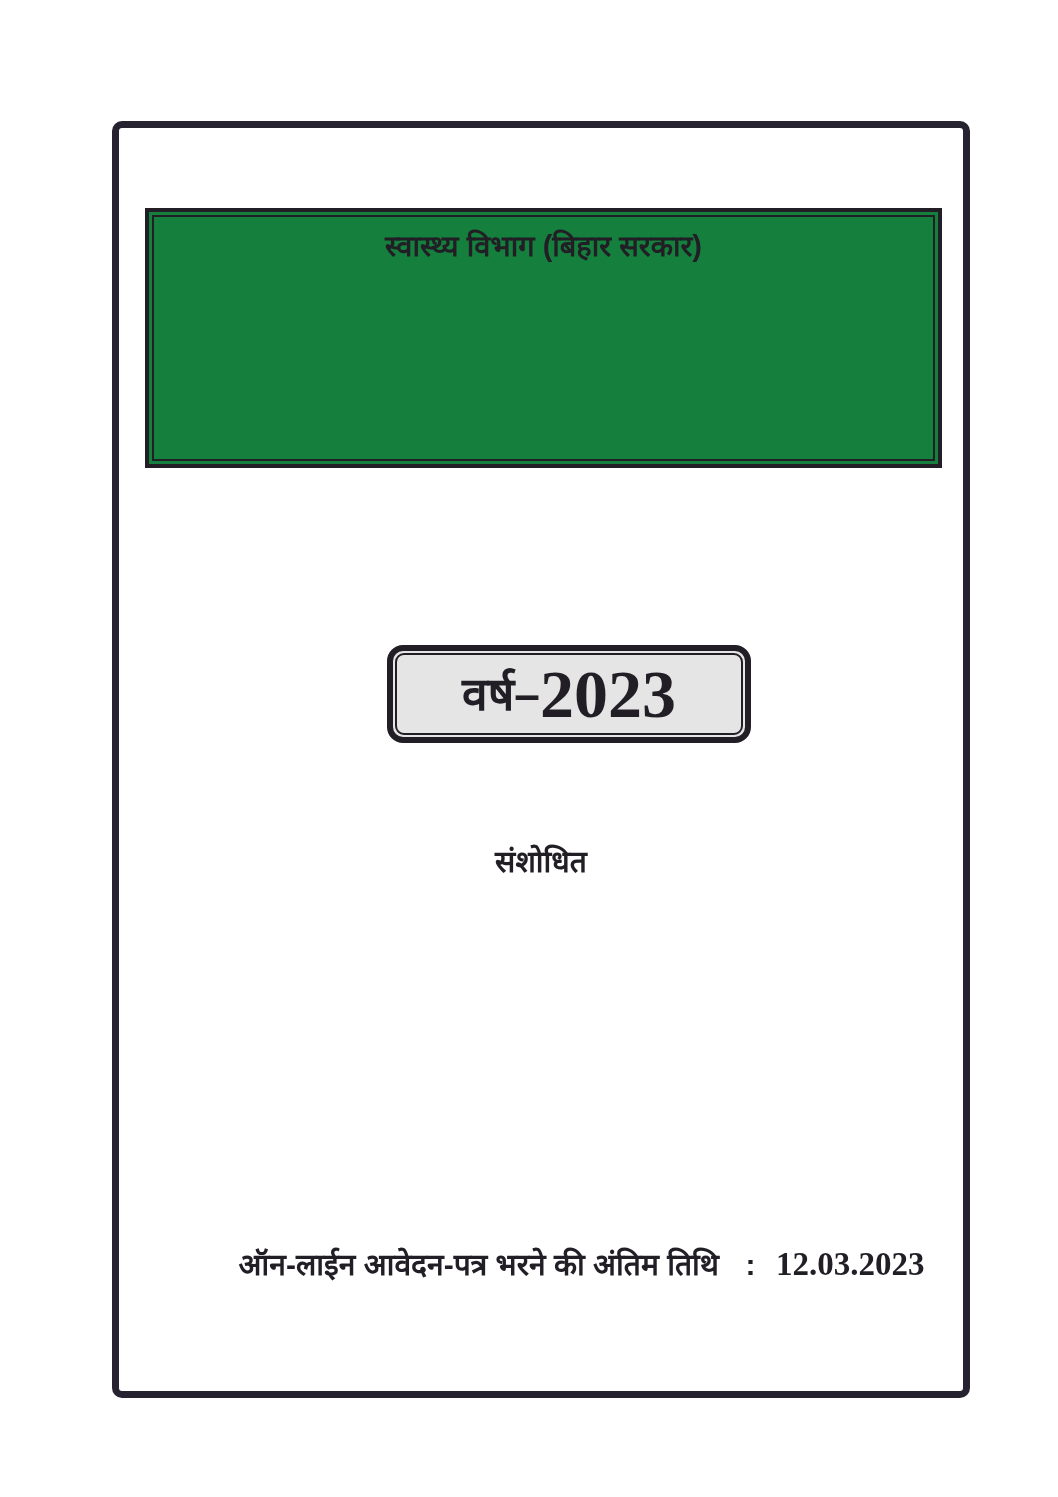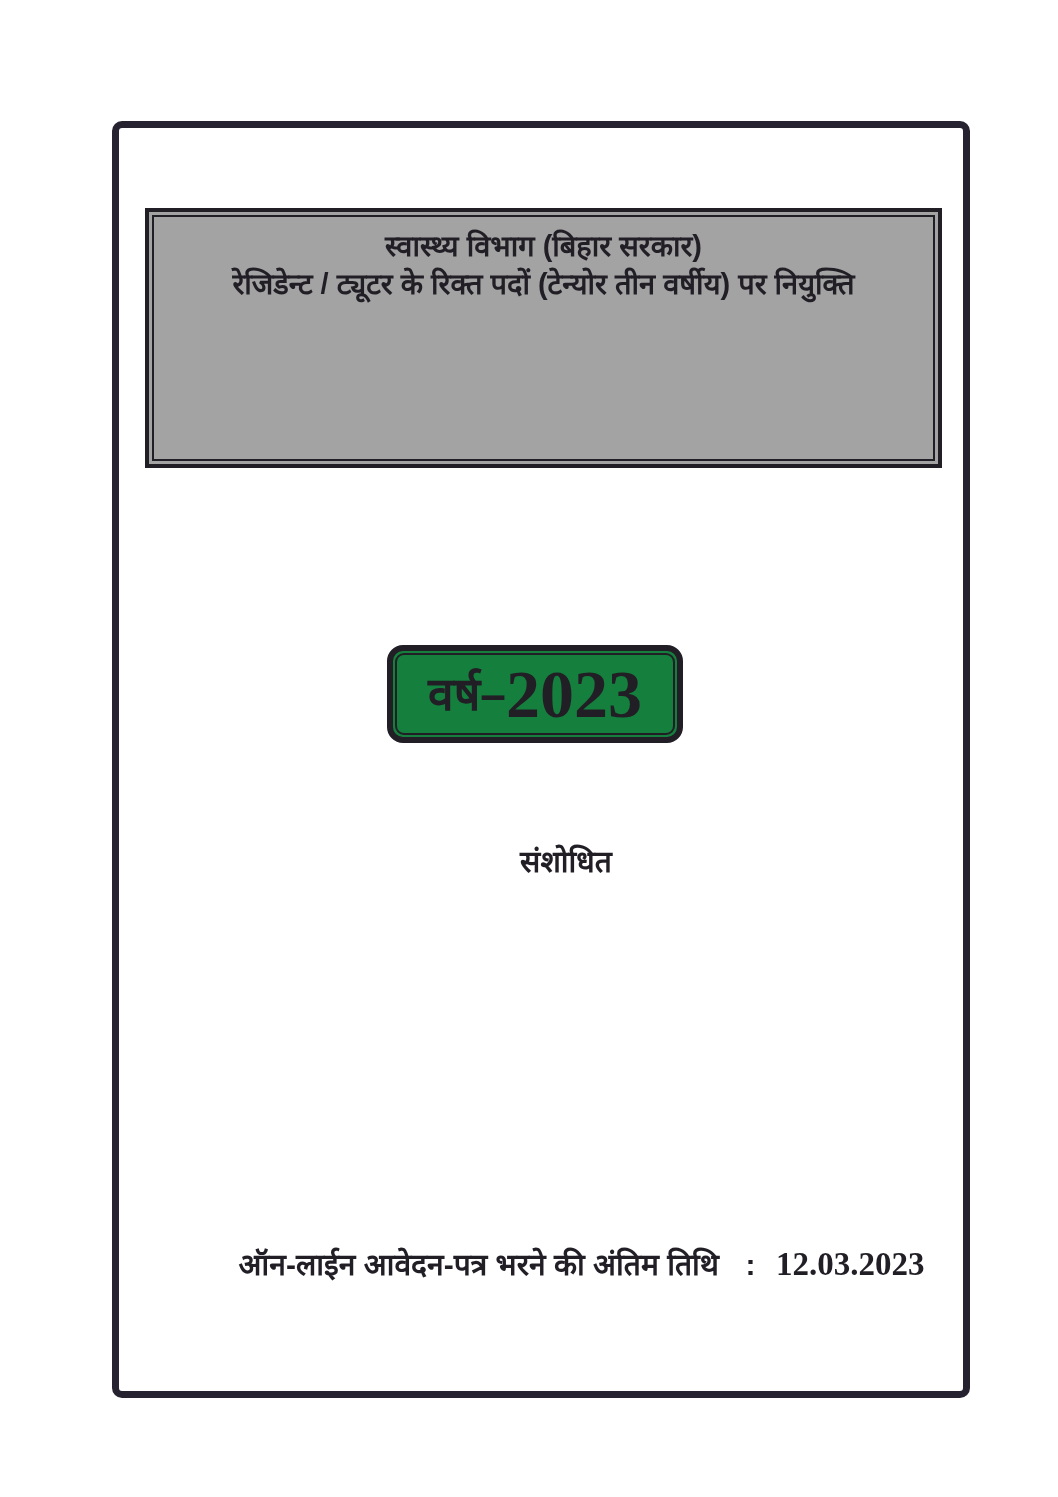--- a/index.html
+++ b/index.html
@@ -28,46 +28,46 @@
   }
   .header-box {
     position: absolute;
     left: 145px;
     top: 208px;
     width: 797px;
     height: 260px;
     box-sizing: border-box;
     border: 4px solid #221e26;
     padding: 3px;
-    background: #a3a3a3;
+    background: #15803d;
   }
   .header-box-inner {
     box-sizing: border-box;
     height: 100%;
     border: 2px solid #221e26;
     text-align: center;
     padding-top: 10px;
   }
   .header-line {
     font-size: 29px;
     font-weight: bold;
     line-height: 38px;
     white-space: nowrap;
   }
   .year-badge {
     position: absolute;
     left: 387px;
     top: 645px;
-    width: 296px;
+    width: 364px;
     height: 98px;
     box-sizing: border-box;
     border: 6px solid #221e26;
     border-radius: 16px;
     padding: 2px;
-    background: #15803d;
+    background: #e5e5e5;
   }
   .year-badge-inner {
     box-sizing: border-box;
     height: 100%;
     border: 2px solid #221e26;
     border-radius: 9px;
     display: flex;
     align-items: center;
     justify-content: center;
   }
@@ -88,21 +88,20 @@
     line-height: 1;
   }
   .revision-note {
     position: absolute;
     left: 112px;
     top: 840px;
     width: 858px;
     text-align: center;
     font-size: 30px;
     font-weight: bold;
-    margin-left: 25px;
   }
   .booklet-title {
     position: absolute;
     left: 112px;
     top: 886px;
     width: 858px;
     text-align: center;
     font-size: 64px;
     font-weight: bold;
     letter-spacing: 1px;
@@ -135,21 +134,20 @@
 </head>
 <body>
 
 <div class="page">
 
   <div class="outer-border"></div>
 
   <div class="header-box">
     <div class="header-box-inner">
       <div class="header-line">स्वास्थ्य विभाग (बिहार सरकार)</div>
-      <div class="header-line">रेजिडेन्ट / ट्यूटर के रिक्त पदों (टेन्योर तीन वर्षीय) पर नियुक्ति</div>
     </div>
   </div>
 
   <div class="year-badge">
     <div class="year-badge-inner">
       <span class="year-label">वर्ष</span>
       <span class="year-separator">–</span>
       <span class="year-value">2023</span>
     </div>
   </div>

